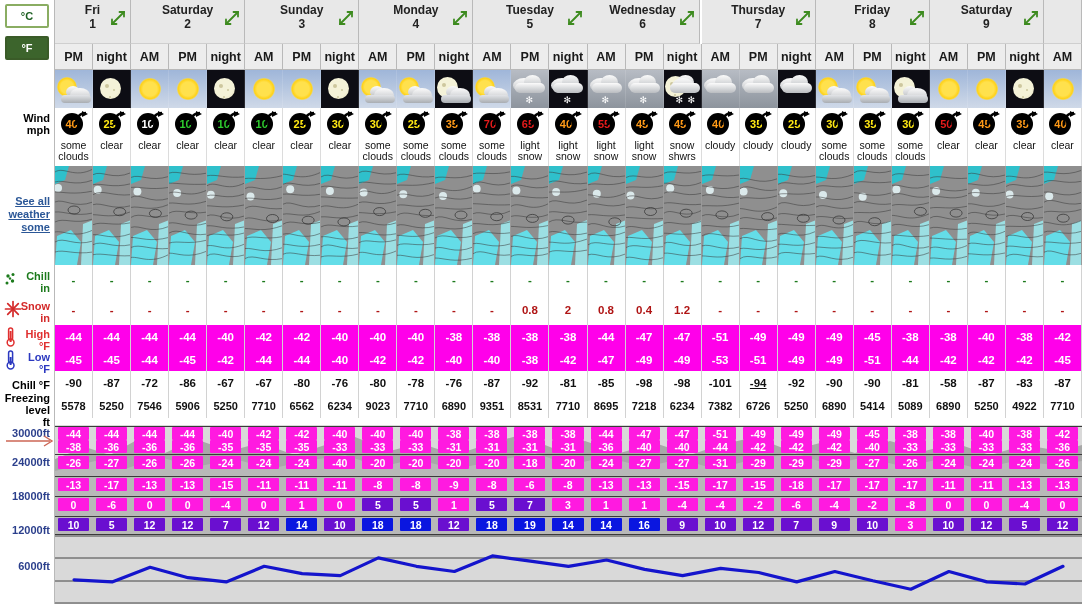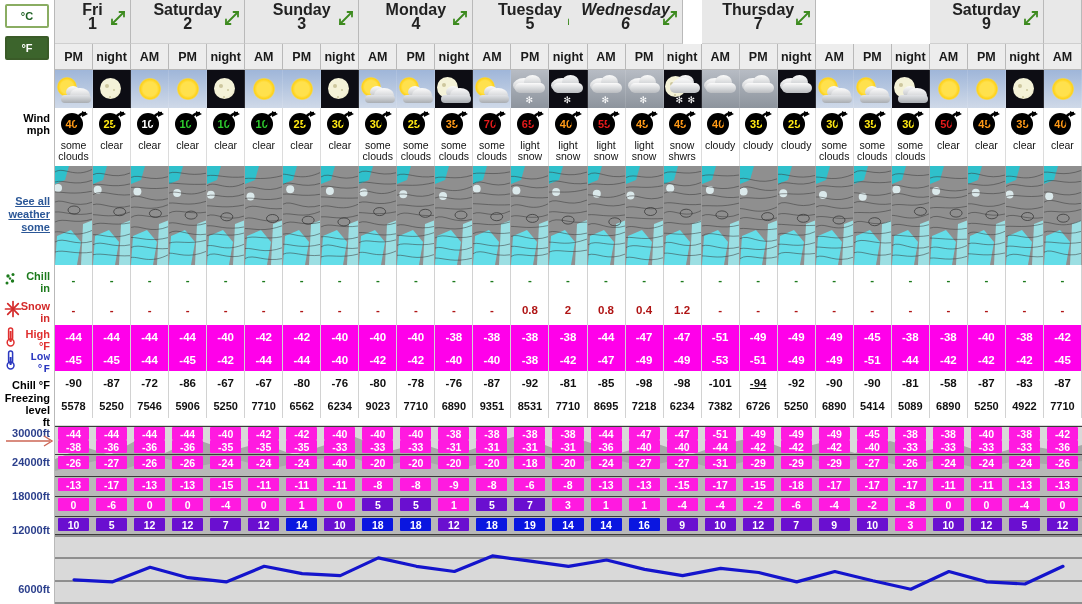--- a/index.html
+++ b/index.html
@@ -36,21 +36,21 @@
     text-align: right;
     font-size: 11px; font-weight: bold;
     line-height: 12px;
   }
   .lbl .u { display:block; font-weight: bold; }
   .lbl-wind { color: #000; }
   .lbl-maps { color: #2b5797; text-decoration: underline; font-weight: bold; line-height:13px; cursor:pointer;}
   .lbl-rain { color: #1c7a1c; }
   .lbl-snow { color: #d42a2a; }
   .lbl-high { color: #e03030; }
-  .lbl-low  { color: #2b38c0; font-family: Liberation Mono, monospace; }
+  .lbl-low  { color: #2b38c0; }
   .lbl-chill{ color: #000; }
   .lbl-frz  { color: #000; }
   .lbl-alt  { color: #2b3f8c; font-size: 11px; font-weight: bold; text-align: right;}
   .icn { position:absolute; left:4px; }
 
   
   .grid {
     position: absolute; left: 55px; top: 0;
     width: 1027px; height: 604px;
   }
@@ -59,21 +59,21 @@
     position: absolute; top: 0; width: 38px; height: 604px;
   }
   
   .dayband {
     position: absolute; top: 0; height: 44px;
     background: #e8e8e8;
     border-right: 1px solid #b9b9b9;
     border-bottom: 1px solid #cfcfcf;
     text-align: center;
     color: #222;
-    font-size: 16px; font-weight: bold;
+    font-size: 12px; font-weight: bold;
     padding-top: 3px; line-height: 14px;
   }
   .dayband .dnum { font-weight: bold; }
   .expand {
     position: absolute; right: 4px; top: 10px;
     width: 16px; height: 16px;
   }
   .slotrow {
     position: absolute; top: 44px; height: 26px; width: 38px;
     background: #ededed;
@@ -784,21 +784,21 @@
               <path d="M0,86.10000000000002 C9,82.10000000000002 19,88.10000000000002 38,84.10000000000002" fill="none" stroke="#3a3a3a" stroke-width="0.7" opacity=".75"></path>
               <ellipse cx="19.100000000000023" cy="54.10000000000002" rx="6" ry="4" fill="none" stroke="#2e2e2e" stroke-width=".7"></ellipse>
             </svg></div>
           <div class="datarow r-rain" style="width: 38.037px;">-</div>
           <div class="datarow r-snow" style="width: 38.037px;">2</div>
           <div class="datarow r-high" style="width: 38.037px;">-38</div>
           <div class="datarow r-low" style="width: 38.037px;">-42</div>
           <div class="datarow r-chill" style="width: 38.037px;">-81</div>
           <div class="datarow r-frz" style="width: 38.037px;">7710</div>
         </div>
-        <div class="dayband" style="left: 514px; width: 114.111px; font-style: italic;"><span>Wednesday</span><br>
+        <div class="dayband" style="left: 531px; width: 114.111px;"><span>Wednesday</span><br>
     <span class="dnum">6</span><svg class="expand" viewBox="0 0 16 16">
       <g stroke="#3d8b1f" stroke-width="1.8" stroke-linecap="round">
         <line x1="2" y1="14" x2="14" y2="2"></line>
       </g>
       <path d="M9.5,2 L14,2 L14,6.5" fill="none" stroke="#3d8b1f" stroke-width="1.8" stroke-linecap="round"></path>
       <path d="M6.5,14 L2,14 L2,9.5" fill="none" stroke="#3d8b1f" stroke-width="1.8" stroke-linecap="round"></path>
     </svg></div>
         <div class="col" style="left: 532.519px; width: 38.037px;">
           <div class="slotrow" style="width: 38.037px;">AM</div>
           <div class="wicon sky-ovc" style="width: 38.037px;">
@@ -1051,20 +1051,28 @@
               <path d="M0,88.30000000000007 C9,83.30000000000007 19,90.30000000000007 38,87.30000000000007" fill="none" stroke="#3a3a3a" stroke-width="0.7" opacity=".75"></path>
               <ellipse cx="25.300000000000068" cy="52.30000000000007" rx="6" ry="4" fill="none" stroke="#2e2e2e" stroke-width=".7"></ellipse>
             </svg></div>
           <div class="datarow r-rain" style="width: 38.037px;">-</div>
           <div class="datarow r-snow" style="width: 38.037px;">-</div>
           <div class="datarow r-high" style="width: 38.037px;">-49</div>
           <div class="datarow r-low" style="width: 38.037px;">-49</div>
           <div class="datarow r-chill" style="width: 38.037px;">-92</div>
           <div class="datarow r-frz" style="width: 38.037px;">5250</div>
         </div>
+        <div class="dayband" style="left: 760.741px; width: 114.111px;"><span>Friday</span><br>
+    <span class="dnum">8</span><svg class="expand" viewBox="0 0 16 16">
+      <g stroke="#3d8b1f" stroke-width="1.8" stroke-linecap="round">
+        <line x1="2" y1="14" x2="14" y2="2"></line>
+      </g>
+      <path d="M9.5,2 L14,2 L14,6.5" fill="none" stroke="#3d8b1f" stroke-width="1.8" stroke-linecap="round"></path>
+      <path d="M6.5,14 L2,14 L2,9.5" fill="none" stroke="#3d8b1f" stroke-width="1.8" stroke-linecap="round"></path>
+    </svg></div>
         <div class="col" style="left: 760.741px; width: 38.037px;">
           <div class="slotrow" style="width: 38.037px;">AM</div>
           <div class="wicon sky-day" style="width: 38.037px;">
             <div class="sun" style="left:2px;top:7px;width:20px;height:20px;"></div>
       <div class="cloud cl-b"></div>
       <div class="cloud cl-a"></div>
       <div class="cloud cl-base"></div>
           </div>
           <div class="windrow" style="width: 38.037px;">
             <div class="wbadge">
@@ -1607,15 +1615,15 @@
     </div>
 
     <div class="lbl lbl-alt" style="top:427px;">30000ft</div>
     <svg style="position:absolute;left:6px;top:434px;" width="48" height="14" viewBox="0 0 48 14">
       <line x1="0" y1="7" x2="44" y2="7" stroke="#cc6655" stroke-width="1.4"></line>
       <path d="M38,2 L46,7 L38,12" fill="none" stroke="#cc6655" stroke-width="1.4"></path>
     </svg>
     <div class="lbl lbl-alt" style="top:456px;">24000ft</div>
     <div class="lbl lbl-alt" style="top:490px;">18000ft</div>
     <div class="lbl lbl-alt" style="top:524px;">12000ft</div>
-    <div class="lbl lbl-alt" style="top:583px;">6000ft</div>
+    <div class="lbl lbl-alt" style="top:560px;">6000ft</div>
   </div>
 </div>
 
 </body></html>

